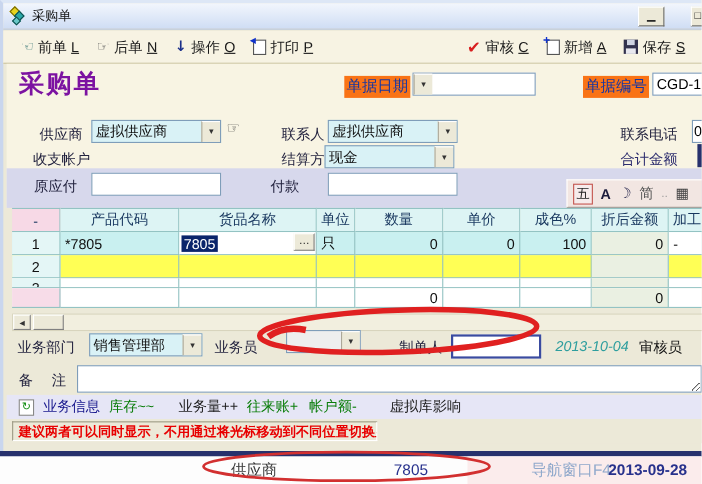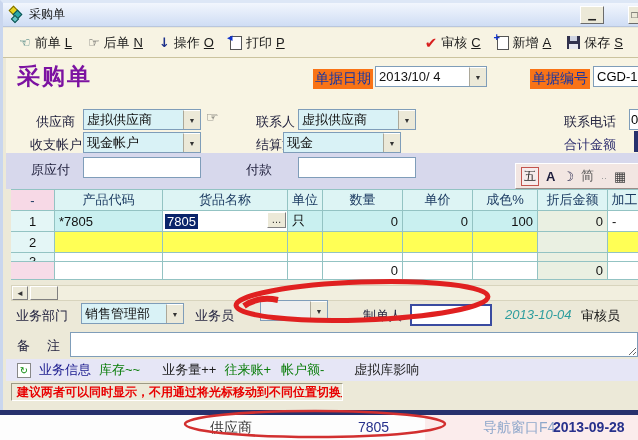--- a/index.html
+++ b/index.html
@@ -162,47 +162,42 @@
           <span class="tb-key">S</span>
       </span>
     </div>
 
     <div id="form-bg"></div>
     <div id="lavender"></div>
 
     <div id="doc-title">采购单</div>
     <span class="abs hl-label" style="left:310px; top:66px;">单据日期</span>
     <div class="abs combo" style="left:372px; top:63px; width:112px; background:#fff;">
-      <span class="txt">2013/10/ 4</span>
       <span class="btn">▼</span>
     </div>
     <span class="abs hl-label" style="left:527px; top:66px;">单据编号</span>
     <input class="abs tin" style="left: 590px; top: 63px; width: 48px;" value="CGD-1">
 
     <span class="abs fld-label" style="left:33px; top:110px;">供应商</span>
     <div class="abs combo" style="left:80px; top:106px; width:118px;">
       <span class="txt">虚拟供应商</span>
       <span class="btn">▼</span>
     </div>
     <span class="abs glyph" style="left:203px; top:106px; font-size:14px; color:#444;">☞</span>
     <span class="abs fld-label" style="left:253px; top:110px;">联系人</span>
     <div class="abs combo" style="left:295px; top:106px; width:118px;">
       <span class="txt">虚拟供应商</span>
       <span class="btn">▼</span>
     </div>
     <span class="abs fld-label" style="left:561px; top:110px;">联系电话</span>
     <input class="abs tin" style="left: 626px; top: 106px; width: 12px; padding: 0px 1px;" value="0">
 
     <span class="abs fld-label" style="left:27px; top:133px;">收支帐户</span>
-    <div class="abs combo" style="left:80px; top:129px; width:118px;">
-      <span class="txt">现金帐户</span>
-      <span class="btn">▼</span>
-    </div>
     <span class="abs fld-label" style="left:253px; top:133px;">结算方式</span>
-    <div class="abs combo" style="left:280px; top:129px; width:118px;justify-content:center;">
+    <div class="abs combo" style="left:292px; top:129px; width:118px;justify-content:center;">
       <span class="txt">现金</span>
       <span class="btn">▼</span>
     </div>
     <span class="abs fld-label" style="left:561px; top:133px; color:#2c2c6e;">合计金额</span>
     <div class="abs" style="left:631px; top:128px; width:7px; height:21px; background:#27316d;"></div>
 
     <span class="abs fld-label" style="left:28px; top:158px;">原应付</span>
     <input class="abs tin" style="left: 80px; top: 154px; width: 118px;">
     <span class="abs fld-label" style="left:243px; top:158px;">付款</span>
     <input class="abs tin" style="left: 295px; top: 154px; width: 118px;">

